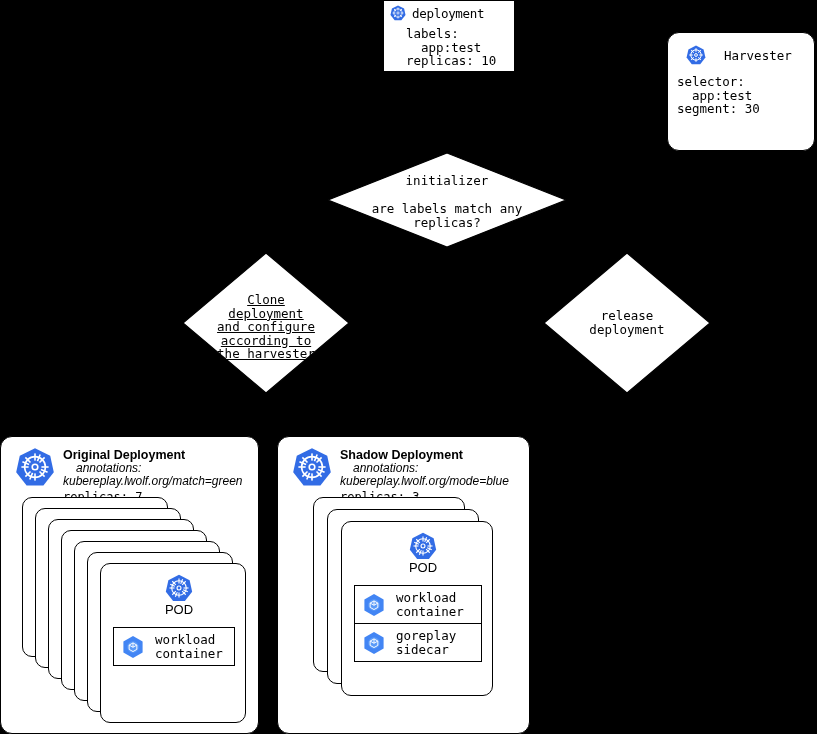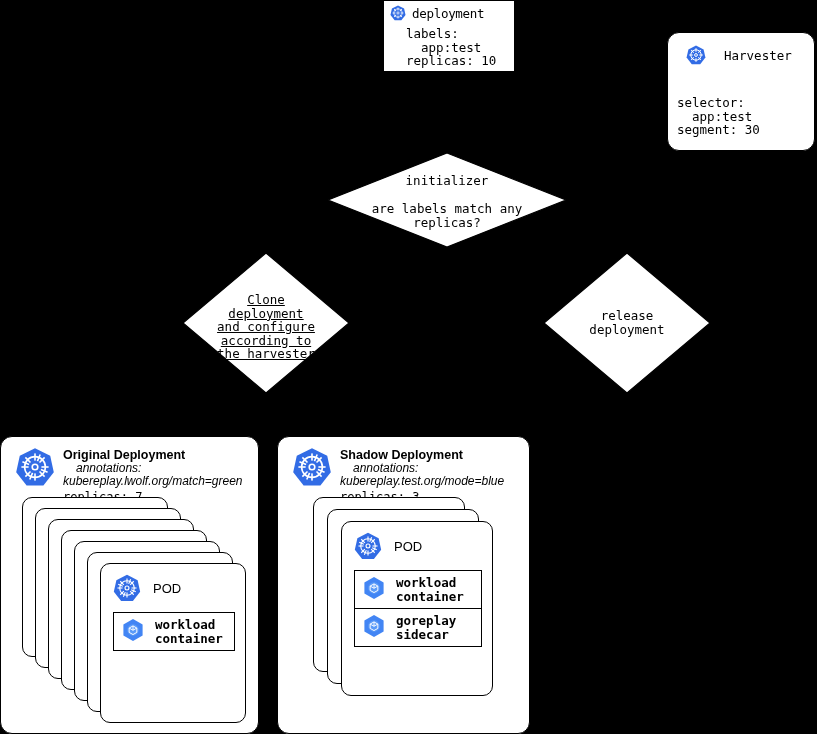--- a/index.html
+++ b/index.html
@@ -74,21 +74,21 @@
   #harvester-card .card-head {
     display: flex;
     align-items: center;
     gap: 18px;
     padding: 12px 0 0 18px;
   }
   #harvester-card .card-title {
     font-size: 12.5px;
   }
   #harvester-card .card-body {
-    margin-top: 31px;
+    margin-top: 10px;
     padding-left: 9px;
     font-size: 12.5px;
     line-height: 13.5px;
     white-space: pre;
   }
 
   
   .diamond-wrap {
     position: absolute;
   }
@@ -214,38 +214,38 @@
     border-radius: 10px;
     box-sizing: border-box;
   }
 
   .pod-front {
     padding: 0;
   }
   .pod-head {
     display: flex;
     align-items: center;
-    gap: 12px;
+    gap: 0;
     padding: 10px 0 0 12px;
+    flex-direction: column;
   }
   .pod-label {
     font-family: "Liberation Sans", sans-serif;
     font-size: 13px;
   }
   .container-list {
     margin: 10px 10px 0 12px;
     border: 1px solid #000000;
     box-sizing: border-box;
   }
   .container-row {
     display: flex;
-    align-items: flex-start;
+    align-items: center;
     gap: 10px;
     padding: 5px 6px 5px 7px;
-    font-weight: bold;
   }
   .container-row + .container-row {
     border-top: 1px solid #000000;
   }
   .container-name {
     font-family: "DejaVu Sans Mono", monospace;
     font-size: 12.5px;
     line-height: 13.5px;
     white-space: pre;
   }
@@ -393,21 +393,21 @@
             <rect x="48" y="16" width="4" height="18" transform="rotate(22.5 50 50)"></rect>
             <rect x="48" y="66" width="4" height="18" transform="rotate(22.5 50 50)"></rect>
             <rect x="16" y="48" width="18" height="4" transform="rotate(22.5 50 50)"></rect>
             <rect x="66" y="48" width="18" height="4" transform="rotate(22.5 50 50)"></rect>
           </g>
         </svg>
       </span>
       <div class="panel-head-text">
         <div class="panel-title">Shadow Deployment</div>
         <div class="panel-ann-label">annotations:</div>
-        <div class="panel-ann-value">kubereplay.test.org/mode=blue</div>
+        <div class="panel-ann-value">kubereplay.lwolf.org/mode=blue</div>
         <div class="panel-replicas">replicas: 3</div>
       </div>
     </div>
   </div>
 
   <div class="pod-stack" id="stack-original">
       <div class="pod-card" style="left: 0px; top: 0px; width: 146px; height: 160px; z-index: 1;"></div>
       <div class="pod-card" style="left: 13px; top: 11px; width: 146px; height: 160px; z-index: 2;"></div>
       <div class="pod-card" style="left: 26px; top: 22px; width: 146px; height: 160px; z-index: 3;"></div>
       <div class="pod-card" style="left: 39px; top: 33px; width: 146px; height: 160px; z-index: 4;"></div>

